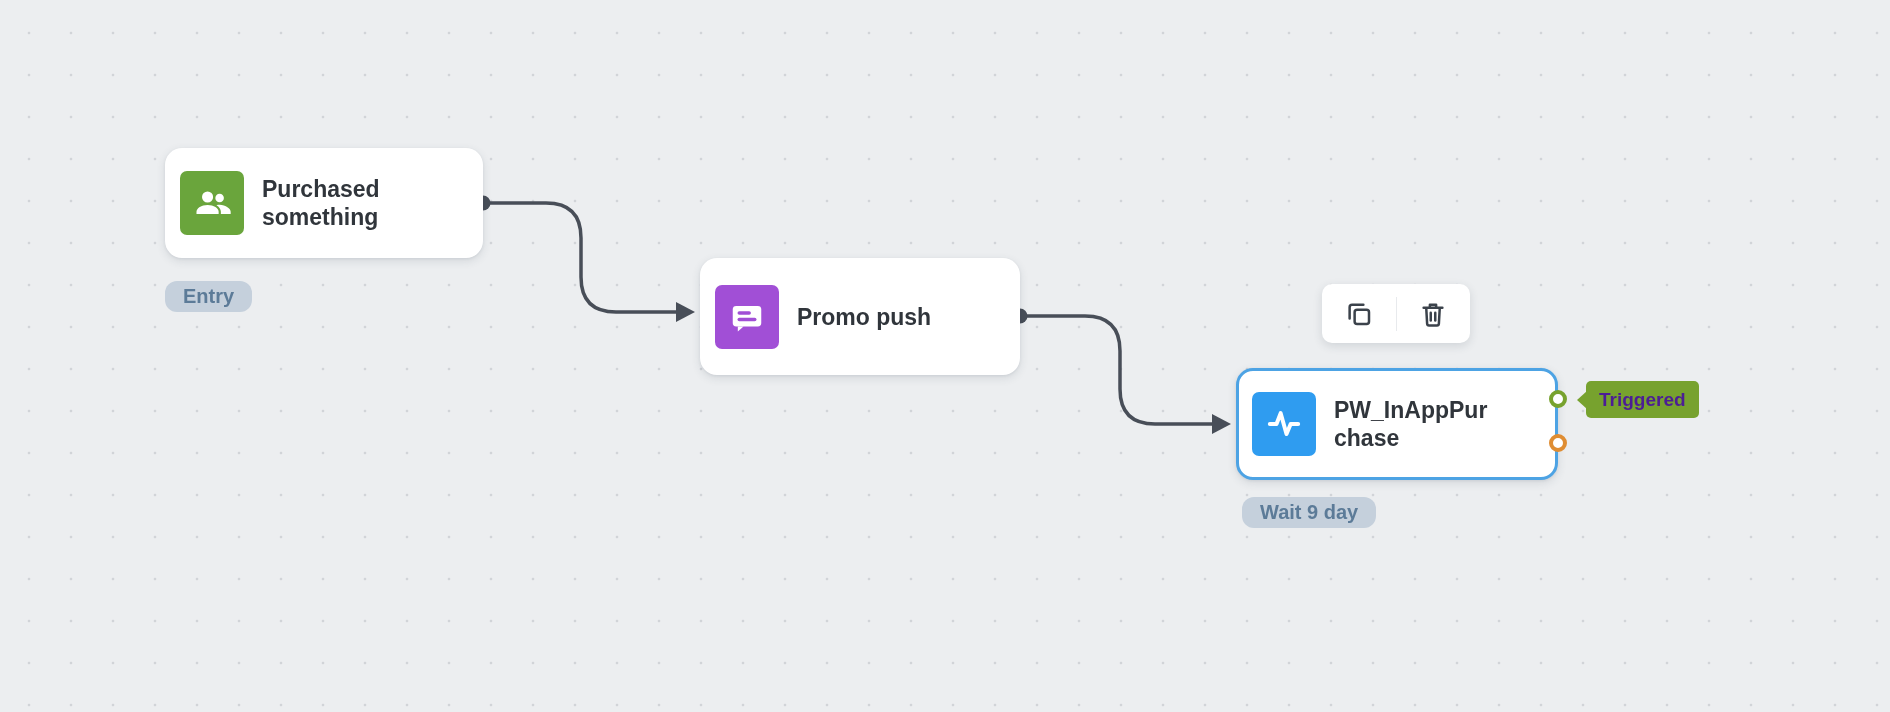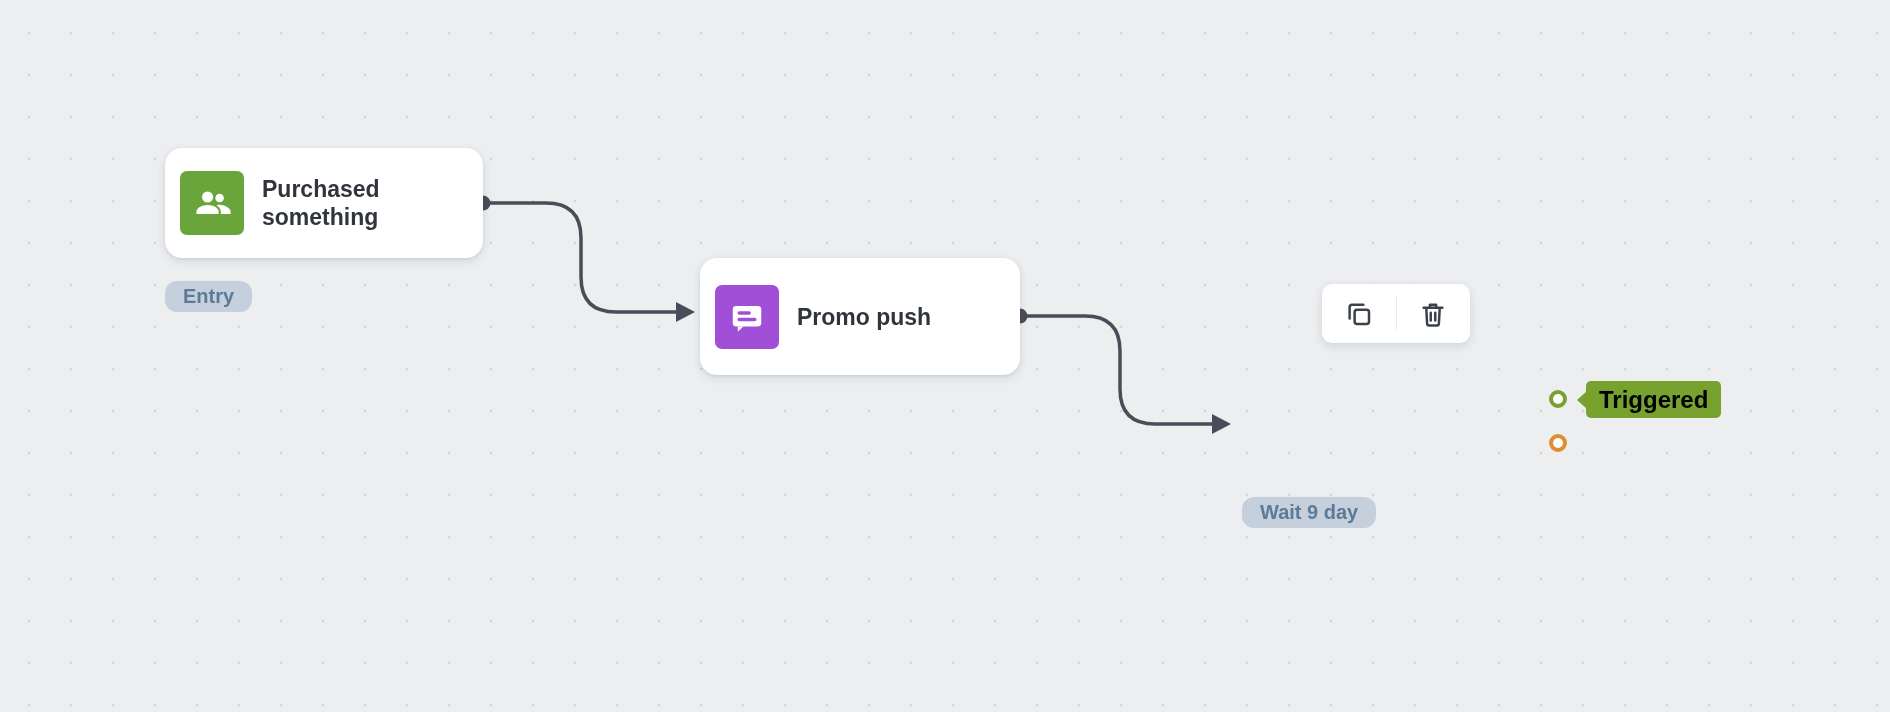--- a/index.html
+++ b/index.html
@@ -112,22 +112,22 @@
     border-radius: 50%;
     background: #fff;
     border: 4px solid;
     box-sizing: content-box;
   }
   .port-green  { left: 1549px; top: 390px; border-color: var(--badge-green, #77a22e); }
   .port-orange { left: 1549px; top: 434px; border-color: var(--badge-orange, #df8d33); }
 
   .out-badge {
     position: absolute;
-    color: #000000;
-    font-size: 24px;
+    color: #4c1d95;
+    font-size: 19px;
     font-weight: 700;
     height: 37px;
     line-height: 37px;
     padding: 0 13px;
     border-radius: 5px;
     white-space: nowrap;
   }
   .out-badge::before {
     content: "";
     position: absolute;
@@ -200,20 +200,28 @@
       <svg class="tb-icon" width="30" height="30" viewBox="0 0 24 24">
         <path d="M4.5 7h15"></path>
         <path d="M9.5 7V4.6h5V7"></path>
         <path d="M6.6 7.4l.7 12.3a1.5 1.5 0 0 0 1.5 1.4h6.4a1.5 1.5 0 0 0 1.5-1.4l.7-12.3"></path>
         <path d="M10.2 11v6.2"></path>
         <path d="M13.8 11v6.2"></path>
       </svg>
     </button>
   </div>
 
+  <div class="node node-event">
+    <div class="node-icon icon-blue">
+      <svg width="40" height="40" viewBox="0 0 24 24">
+        <polyline points="3.5,12 7.5,12 10,5.5 13.5,18 16,12 20.5,12" fill="none" stroke="#ffffff" stroke-width="2.4" stroke-linecap="round" stroke-linejoin="round"></polyline>
+      </svg>
+    </div>
+    <div class="node-label">PW_InAppPurchase</div>
+  </div>
   <div class="canvas-label wait-label">Wait 9 day</div>
 
   <div class="port port-green"></div>
   <div class="port port-orange"></div>
 
   <div class="out-badge badge-green">Triggered</div>
 
 </div>
 
 </body></html>

